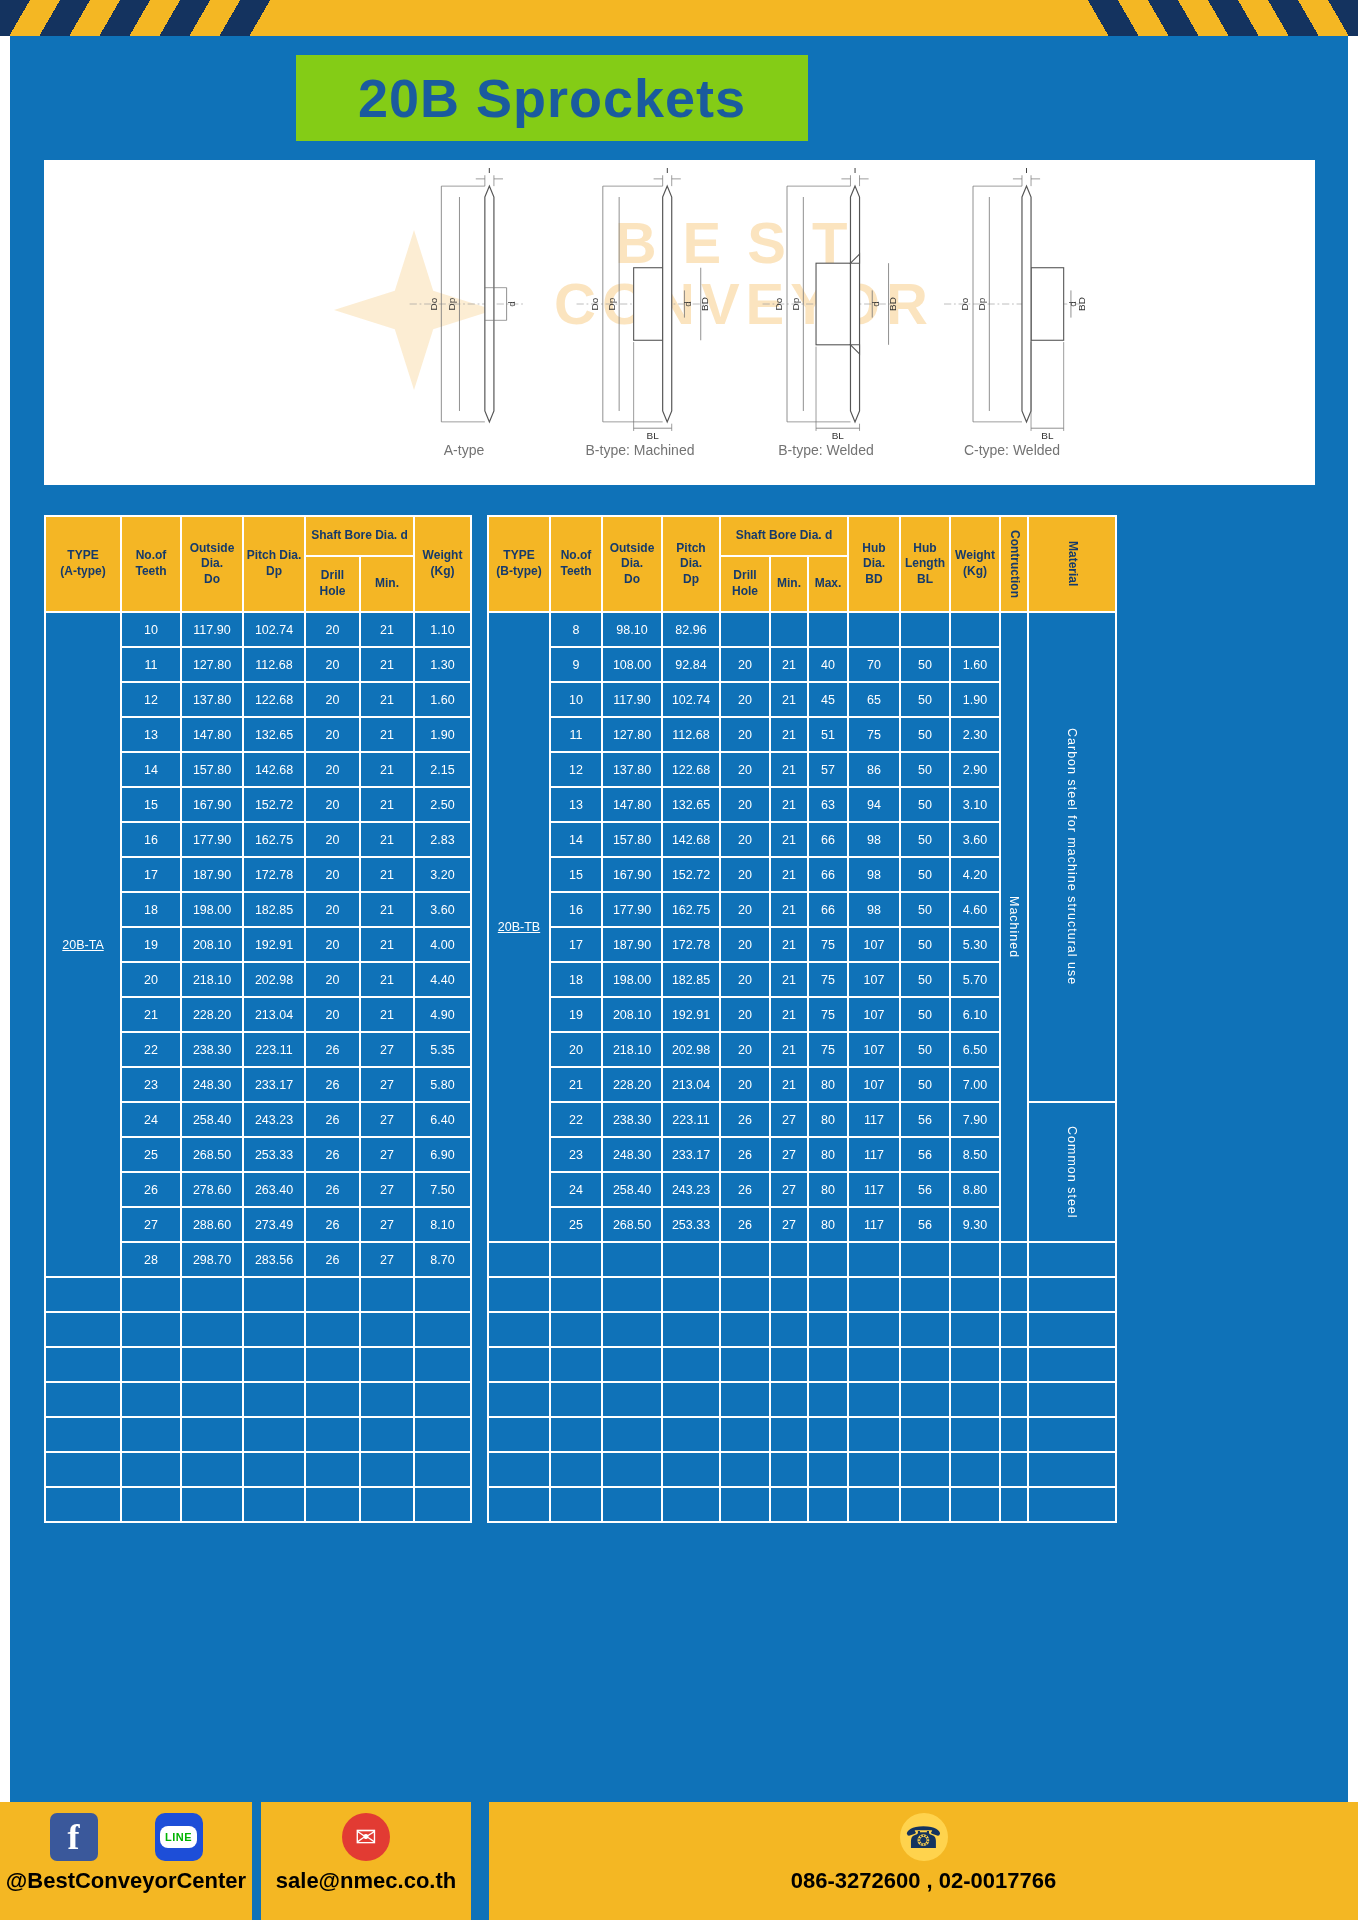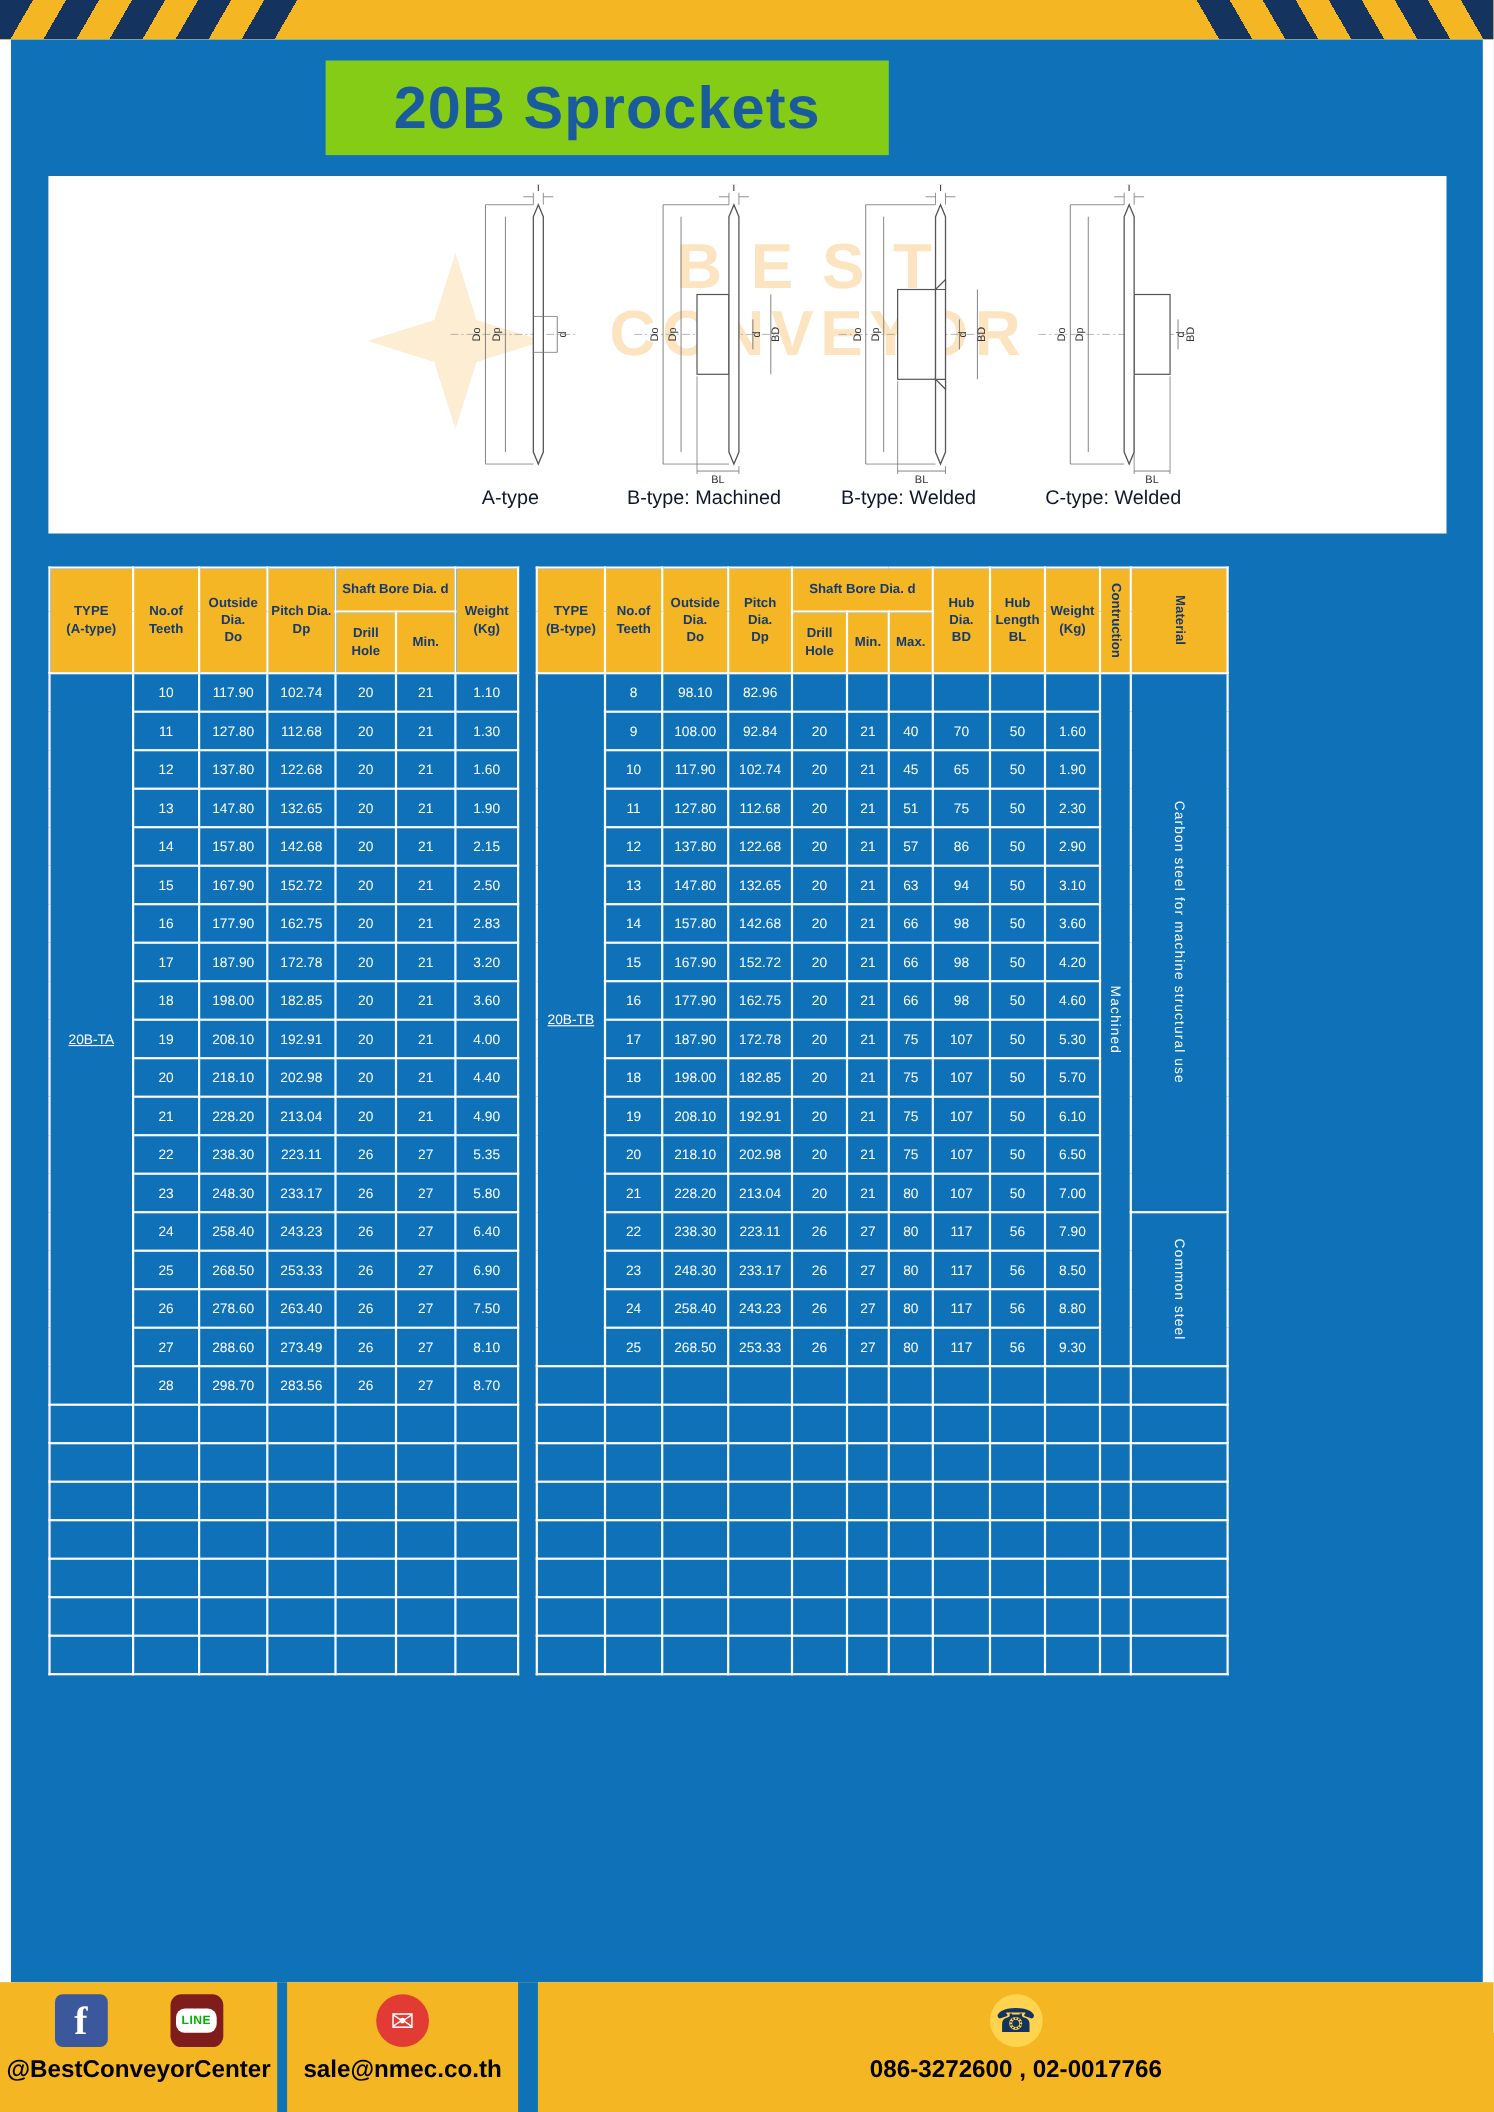--- a/index.html
+++ b/index.html
@@ -18,21 +18,21 @@
   .title-banner{position:absolute;left:296px;top:55px;width:512px;height:86px;background:#84cc16;
     display:flex;align-items:center;justify-content:center;}
   .title-text{color:#1a5b9e;font-size:54px;font-weight:800;letter-spacing:1px;}
 
   
   .panel{position:absolute;left:44px;top:160px;width:1271px;height:325px;background:#ffffff;}
   .specs{position:absolute;left:18px;top:92px;color:#0e3e7e;font-weight:700;font-size:17.5px;line-height:26.5px;white-space:nowrap;}
   .figures{position:absolute;left:345px;top:8px;display:flex;gap:16px;}
   .figure{display:flex;flex-direction:column;align-items:center;}
   .figure svg{display:block;}
-  .figure .cap{font-size:18px;color:#0f172a;margin-top:2px;}
+  .figure .cap{font-size:14px;color:#737373;margin-top:2px;}
   .pl{fill:#ffffff;stroke:#555;stroke-width:1.3;}
   .hub{fill:#ffffff;stroke:#555;stroke-width:1.2;}
   .ln,.ext{stroke:#777;stroke-width:0.8;}
   .dimln{stroke:#777;stroke-width:0.9;}
   .cl{stroke:#999;stroke-width:0.7;stroke-dasharray:8 3 2 3;}
   .dim{fill:#333;font-size:11px;font-family:"Liberation Sans",sans-serif;}
 
   .watermark{position:absolute;left:380px;top:52px;width:640px;text-align:center;
     color:rgba(243,171,55,0.32);font-weight:800;pointer-events:none;line-height:1.06;}
   .watermark .w1{font-size:58px;letter-spacing:26px;}
@@ -54,21 +54,21 @@
   .table-a{position:absolute;left:44px;top:515px;}
   .table-b{position:absolute;left:487px;top:515px;}
 
   
   .footer{position:absolute;left:0;top:1802px;width:1358px;height:118px;background:#f4b723;display:flex;align-items:stretch;}
   .fsec{display:flex;flex-direction:column;align-items:center;justify-content:flex-start;padding-top:8px;}
   .fsep{width:9px;background:#0f72b8;}
   .icon-row{display:flex;gap:10px;height:54px;align-items:center;}
   .icon{width:48px;height:48px;display:flex;align-items:center;justify-content:center;}
   .fb{background:#3a589b;border-radius:7px;color:#fff;font-size:36px;font-weight:700;font-family:"Liberation Serif",serif;}
-  .lineicon{background:#7f1d1d;border-radius:10px;margin-left:47px;}
+  .lineicon{background:#1d4ed8;border-radius:10px;margin-left:47px;}
   .line-bubble{background:#fff;border-radius:8px;padding:5px 5px;color:#00b300;font-weight:800;font-size:11px;letter-spacing:0.5px;}
   .mail{background:#e23b33;border-radius:50%;color:#fff;font-size:26px;}
   .globe{background:#2ba7df;border-radius:50%;}
   .phone{background:#ffd34d;border-radius:50%;color:#14335f;font-size:30px;}
   .flabel{margin-top:4px;color:#000000;font-weight:800;font-size:22px;white-space:nowrap;}
 </style>
 </head>
 <body>
 
 <div class="page">

